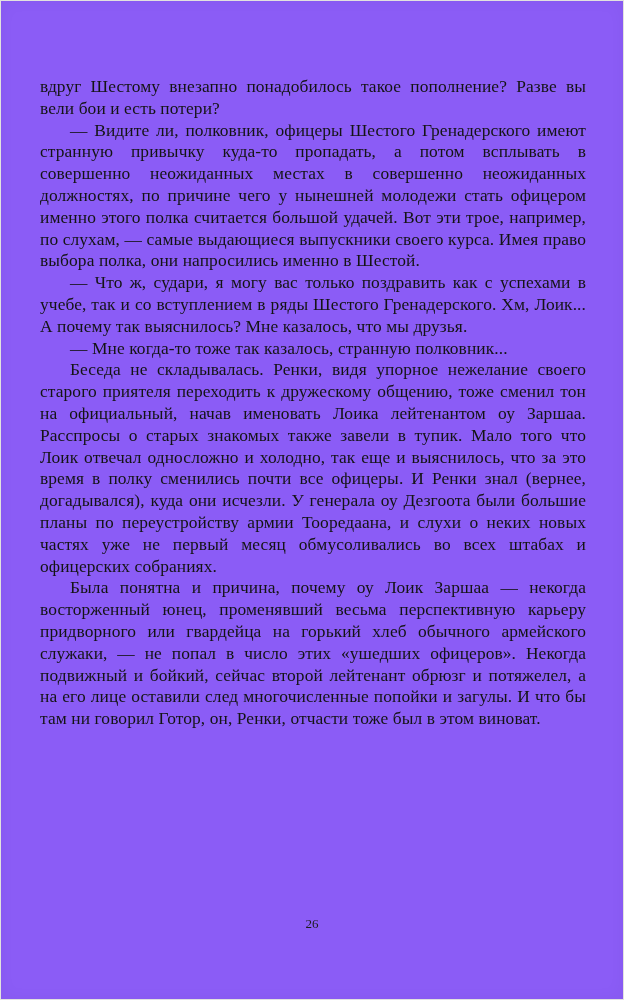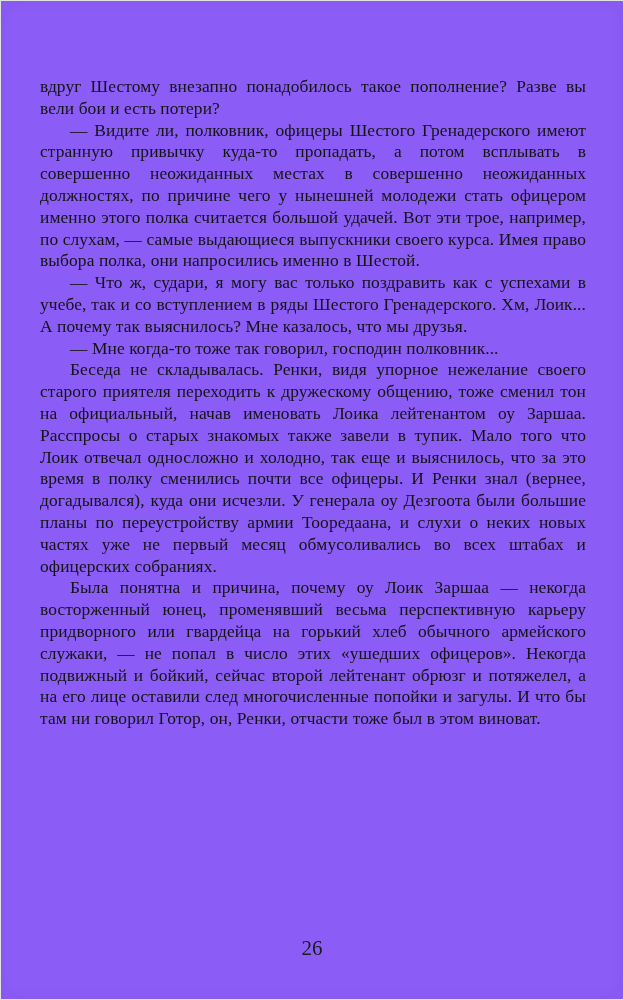--- a/index.html
+++ b/index.html
@@ -40,34 +40,33 @@
   }
   .text-block p.no-indent {
     text-indent: 0;
   }
   .page-number {
     position: absolute;
     top: 916px;
     left: 0;
     width: 624px;
     text-align: center;
-    font-size: 21px;
+    font-size: 13px;
     color: #1c1c1c;
-    margin-top: 20px;
   }
 </style>
 </head>
 <body>
 
 <div class="page">
 
   <div class="text-block">
     <p class="no-indent">вдруг Шестому внезапно понадобилось такое пополнение? Разве вы вели бои и есть потери?</p>
     <p>— Видите ли, полковник, офицеры Шестого Гренадерского имеют странную привычку куда-то пропадать, а потом всплывать в совершенно неожиданных местах в совершенно неожиданных должностях, по причине чего у нынешней молодежи стать офицером именно этого полка считается большой удачей. Вот эти трое, например, по слухам, — самые выдающиеся выпускники своего курса. Имея право выбора полка, они напросились именно в Шестой.</p>
     <p>— Что ж, судари, я могу вас только поздравить как с успехами в учебе, так и со вступлением в ряды Шестого Гренадерского. Хм, Лоик... А почему так выяснилось? Мне казалось, что мы друзья.</p>
-    <p>— Мне когда-то тоже так говорил, господин полковник...</p>
+    <p>— Мне когда-то тоже так казалось, странную полковник...</p>
     <p>Беседа не складывалась. Ренки, видя упорное нежелание своего старого приятеля переходить к дружескому общению, тоже сменил тон на официальный, начав именовать Лоика лейтенантом оу Заршаа. Расспросы о старых знакомых также завели в тупик. Мало того что Лоик отвечал односложно и холодно, так еще и выяснилось, что за это время в полку сменились почти все офицеры. И Ренки знал (вернее, догадывался), куда они исчезли. У генерала оу Дезгоота были большие планы по переустройству армии Тооредаана, и слухи о неких новых частях уже не первый месяц обмусоливались во всех штабах и офицерских собраниях.</p>
     <p>Была понятна и причина, почему оу Лоик Заршаа — некогда восторженный юнец, променявший весьма перспективную карьеру придворного или гвардейца на горький хлеб обычного армейского служаки, — не попал в число этих «ушедших офицеров». Некогда подвижный и бойкий, сейчас второй лейтенант обрюзг и потяжелел, а на его лице оставили след многочисленные попойки и загулы. И что бы там ни говорил Готор, он, Ренки, отчасти тоже был в этом виноват.</p>
   </div>
 
   <div class="page-number">26</div>
 
 </div>
 
 </body></html>

